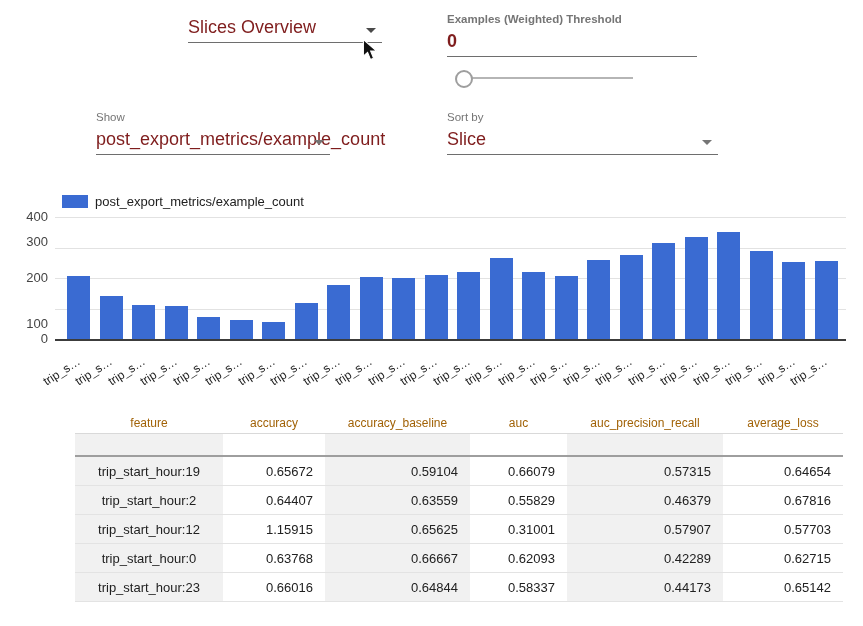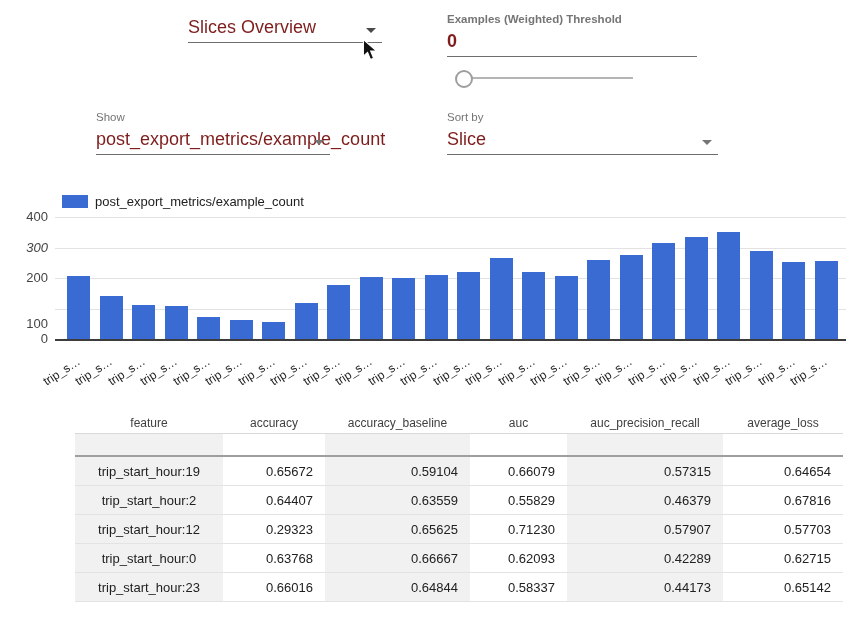--- a/index.html
+++ b/index.html
@@ -39,21 +39,21 @@
   .plot{position:absolute;left:55px;top:217px;width:791px;height:122px;border-bottom:2px solid #3c3c3c;}
   .plot .gridline{position:absolute;left:0;width:100%;height:1px;background:#e2e2e2;}
   .plot .bar{position:absolute;bottom:0;width:23px;}
 
   .xlabels{position:absolute;left:55px;top:341px;width:791px;height:55px;}
   .xlabels .xl{position:absolute;top:12px;width:48px;text-align:right;font-size:12px;color:#212121;
                white-space:nowrap;transform:rotate(-33deg);transform-origin:100% 50%;}
 
   
   .metrics-table{position:absolute;left:75px;top:412px;border-collapse:collapse;table-layout:fixed;}
-  .metrics-table th{height:21px;font-size:12px;color:#404040;font-weight:normal;text-align:center;
+  .metrics-table th{height:21px;font-size:12px;color:#a16207;font-weight:normal;text-align:center;
                     border-bottom:1px solid #d9d9d9;padding:0 4px;overflow:hidden;white-space:nowrap;}
   .metrics-table tr.filter-row td{height:19px;border-bottom:2px solid #9e9e9e;}
   .metrics-table tbody td{height:28px;font-size:13px;color:#212121;border-bottom:1px solid #e3e3e3;
                           padding:0;overflow:hidden;white-space:nowrap;}
   .metrics-table td.stripe{background:#f1f1f1;}
   .metrics-table td.feat{text-align:center;margin-left:35px;}
   .metrics-table td.num{text-align:right;padding-right:12px;}
 </style>
 </head>
 <body>
@@ -93,21 +93,21 @@
 
   <div class="legend">
     <span class="swatch" style="background: rgb(58, 107, 210);"></span>
     <span class="ltext">post_export_metrics/example_count</span>
   </div>
 
   <div class="ylabels">
       <div class="yl" style="top: 115px;">0</div>
       <div class="yl" style="top: 100px;">100</div>
       <div class="yl" style="top: 54px;">200</div>
-      <div class="yl" style="top: 24px; font-style: italic;">300</div>
+      <div class="yl" style="top: 18px;">300</div>
       <div class="yl" style="top: -7px;">400</div>
     </div>
   <div class="plot">
       <div class="gridline" style="top: 91.5px;"></div>
       <div class="gridline" style="top: 61px;"></div>
       <div class="gridline" style="top: 30.5px;"></div>
       <div class="gridline" style="top: 0px;"></div>
       <div class="bar" style="left: 12px; height: 63px; background: rgb(58, 107, 210);"></div>
       <div class="bar" style="left: 44.5px; height: 43px; background: rgb(58, 107, 210);"></div>
       <div class="bar" style="left: 77px; height: 34px; background: rgb(58, 107, 210);"></div>
@@ -199,23 +199,23 @@
         <tr>
           <td class="stripe feat">trip_start_hour:2</td>
           <td class="num">0.64407</td>
           <td class="stripe num">0.63559</td>
           <td class="num">0.55829</td>
           <td class="stripe num">0.46379</td>
           <td class="num">0.67816</td>
         </tr>
         <tr>
           <td class="stripe feat">trip_start_hour:12</td>
-          <td class="num">0.29323</td>
+          <td class="num">1.15915</td>
           <td class="stripe num">0.65625</td>
-          <td class="num">0.71230</td>
+          <td class="num">0.31001</td>
           <td class="stripe num">0.57907</td>
           <td class="num">0.57703</td>
         </tr>
         <tr>
           <td class="stripe feat">trip_start_hour:0</td>
           <td class="num">0.63768</td>
           <td class="stripe num">0.66667</td>
           <td class="num">0.62093</td>
           <td class="stripe num">0.42289</td>
           <td class="num">0.62715</td>

